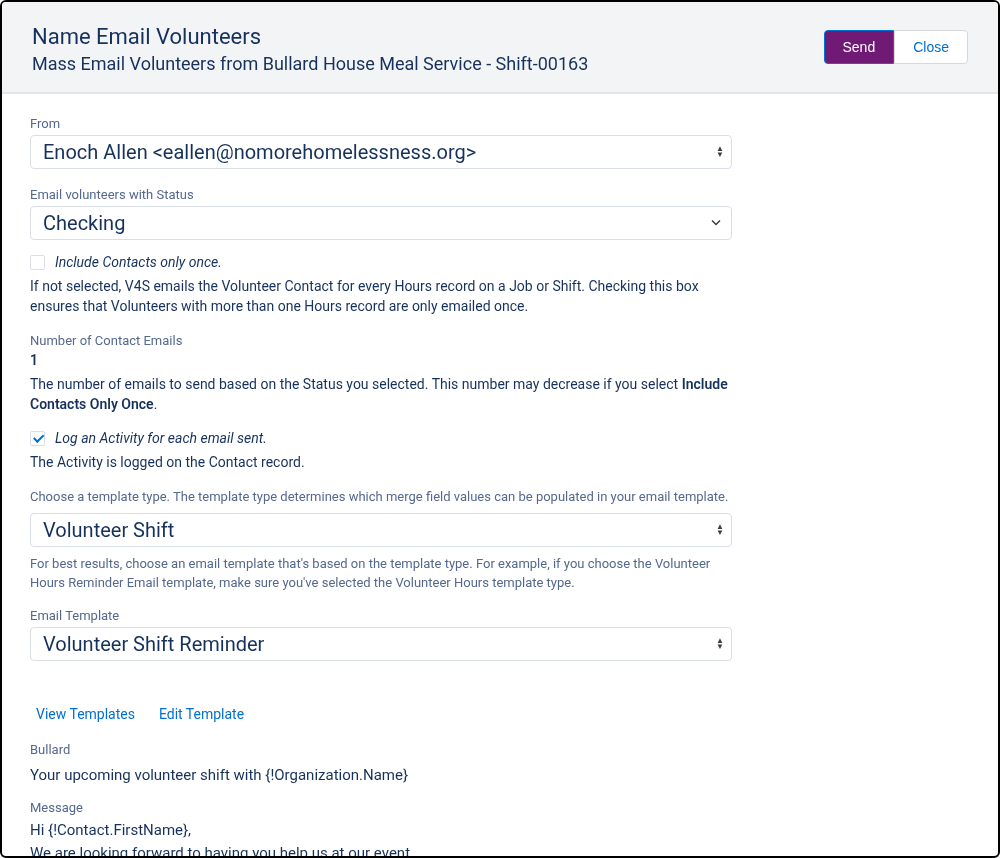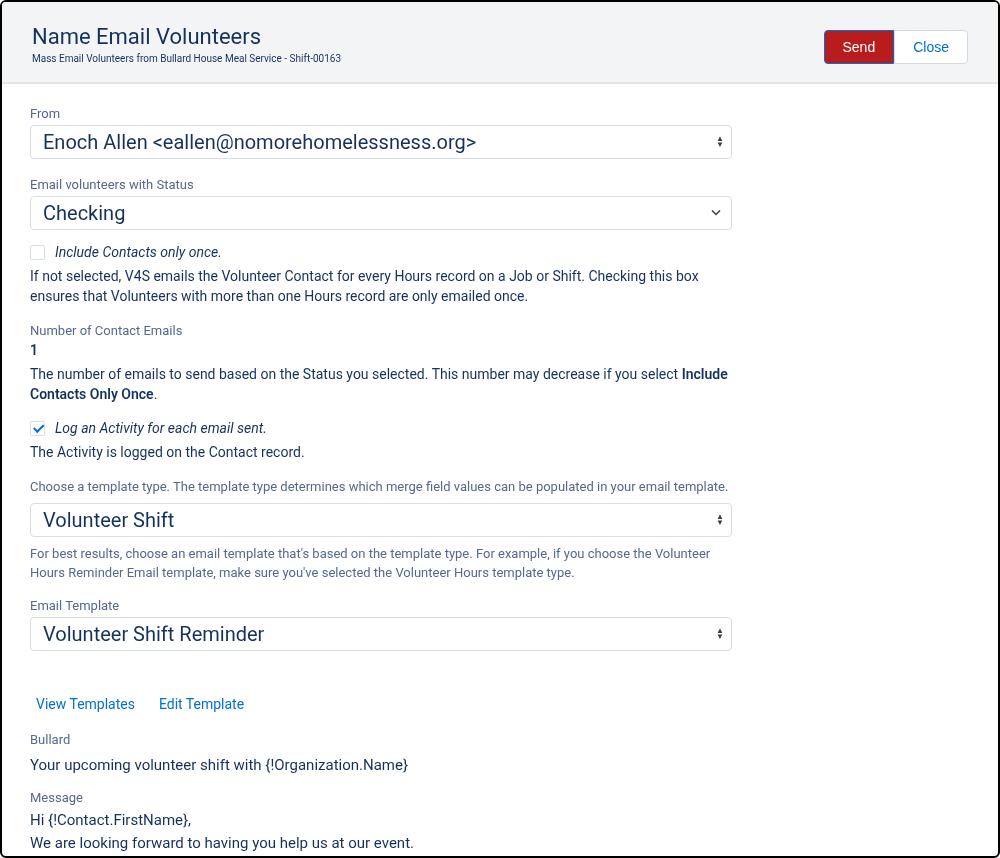--- a/index.html
+++ b/index.html
@@ -21,37 +21,37 @@
     background: #f3f4f6;
     border-bottom: 1px solid #e5e5e5;
   }
   .header-text h1 {
     font-size: 22px;
     font-weight: 400;
     color: #16325c;
     margin-bottom: 4px;
   }
   .header-text .subtitle {
-    font-size: 10px;
+    font-size: 18px;
     color: #16325c;
   }
   .header-buttons {
     display: flex;
     gap: 0;
     margin-top: 6px;
   }
   .btn {
     font-size: 14px;
     padding: 8px 18px;
     border: 1px solid #d8d8d8;
     cursor: pointer;
     background: #fff;
   }
   .btn-primary {
-    background: #b91c1c;
+    background: #701a75;
     color: #fff;
     border: 1px solid #0070d2;
     border-radius: 4px 0 0 4px;
   }
   .btn-secondary {
     color: #0070d2;
     border-radius: 0 4px 4px 0;
   }
   .content {
     padding: 16px 30px 10px 28px;

